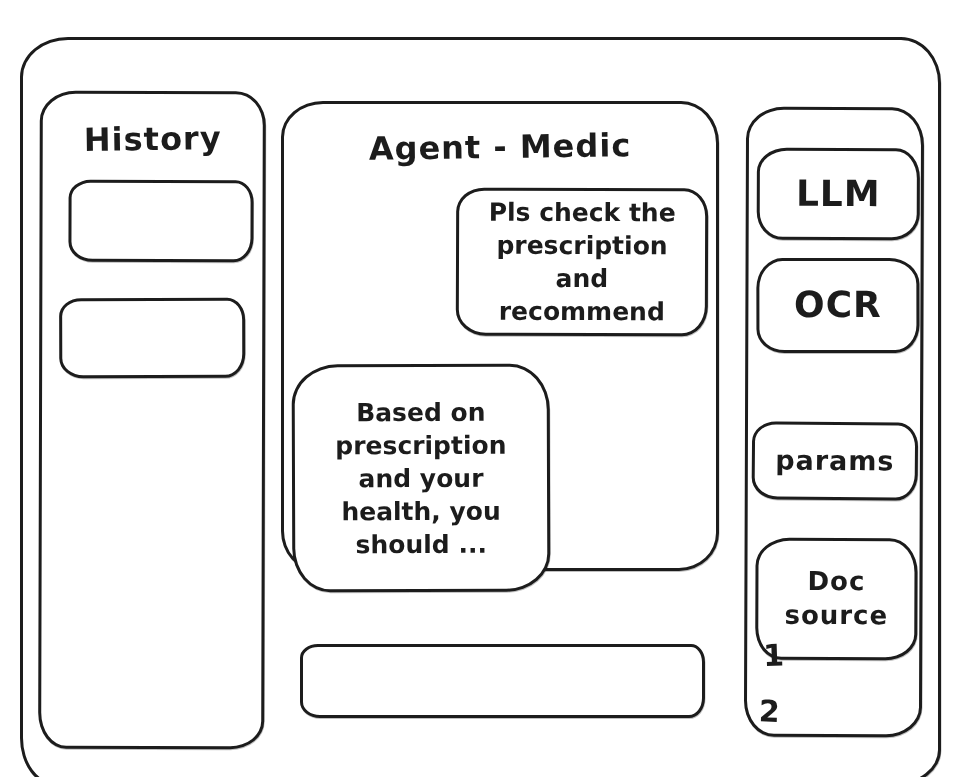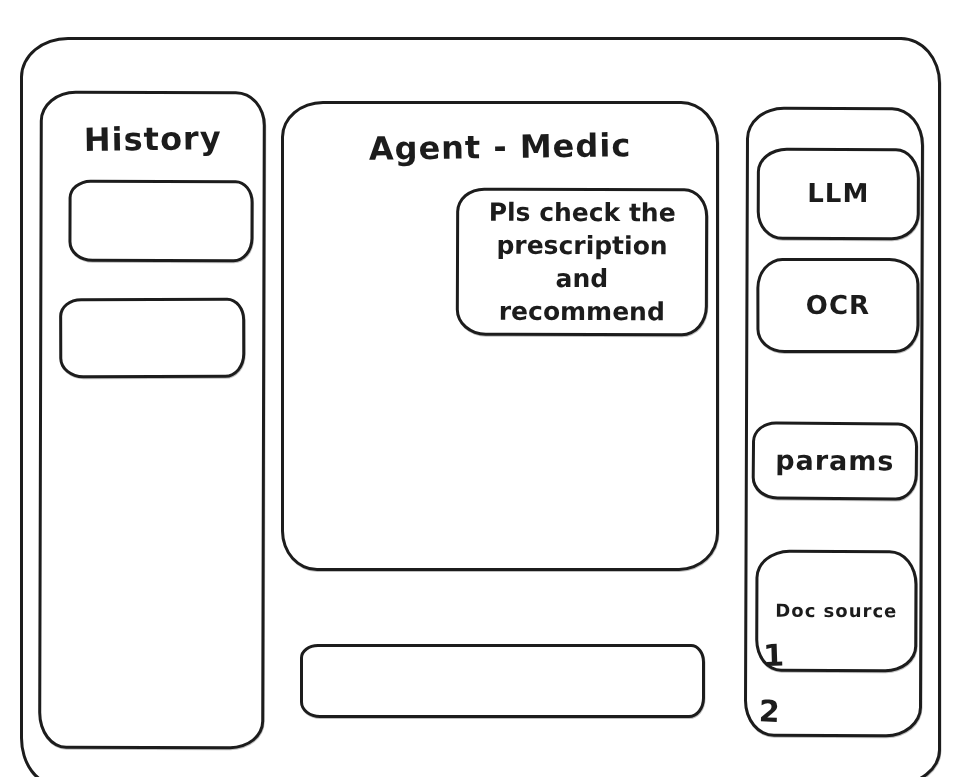--- a/index.html
+++ b/index.html
@@ -78,43 +78,43 @@
   
   .tools-panel{
     left:722px;top:67px;width:178px;height:630px;
     border-radius:38px 32px 36px 30px / 32px 38px 30px 36px;
     transform:rotate(0.2deg);
   }
   .tool-btn{
     position:absolute;box-sizing:border-box;
     background:var(--paper);border:3px solid var(--ink);
     box-shadow:0.5px 1px 0 0 rgba(28,28,28,.28);
-    font-family:inherit;font-size:26px;font-weight:700;color:var(--ink);
+    font-family:inherit;font-size:36px;font-weight:700;color:var(--ink);
     letter-spacing:1px;cursor:pointer;line-height:1.3;
     display:flex;align-items:center;justify-content:center;text-align:center;
   }
   .tool-btn.llm{
     left:8px;top:38px;width:163px;height:92px;
     border-radius:30px 24px 28px 26px / 24px 30px 26px 28px;
   }
   .tool-btn.ocr{
     left:8px;top:148px;width:163px;height:95px;
     border-radius:26px 30px 24px 28px / 30px 26px 28px 24px;
     transform:rotate(-0.3deg);
     text-align:center;
   }
   .tool-btn.params{
     left:4px;top:312px;width:166px;height:78px;
     font-size:27px;
     border-radius:24px 20px 22px 26px / 20px 24px 26px 22px;
     transform:rotate(0.3deg);
   }
   .tool-btn.doc{
-    left:8px;top:440px;width:162px;height:122px;
-    font-size:18px;padding:4px 14px;
+    left:8px;top:428px;width:162px;height:122px;
+    font-size:26px;padding:4px 14px;
     border-radius:34px 28px 32px 26px / 28px 34px 26px 32px;
   }
   .doc-item{
     position:absolute;font-size:30px;font-weight:700;
     transform:rotate(-2deg);
   }
   .doc-item.one{left:16px;top:528px;}
   .doc-item.two{left:12px;top:584px;transform:rotate(2deg);}
 </style>
 </head>
@@ -129,20 +129,23 @@
       <div class="history-item sketch second"></div>
     </aside>
 
     <main class="chat-panel sketch">
       <div class="chat-title">Agent - Medic</div>
 
       <div class="bubble user sketch">
         <span>Pls check the prescription and recommend</span>
       </div>
 
+      <div class="bubble agent sketch">
+        <span>Based on prescription and your health, you should ...</span>
+      </div>
 
       <input class="composer sketch" value="" style="">
     </main>
 
     <aside class="tools-panel sketch">
       <button class="tool-btn llm">LLM</button>
       <button class="tool-btn ocr">OCR</button>
       <button class="tool-btn params">params</button>
       <button class="tool-btn doc">Doc source</button>
       <div class="doc-item one">1</div>

